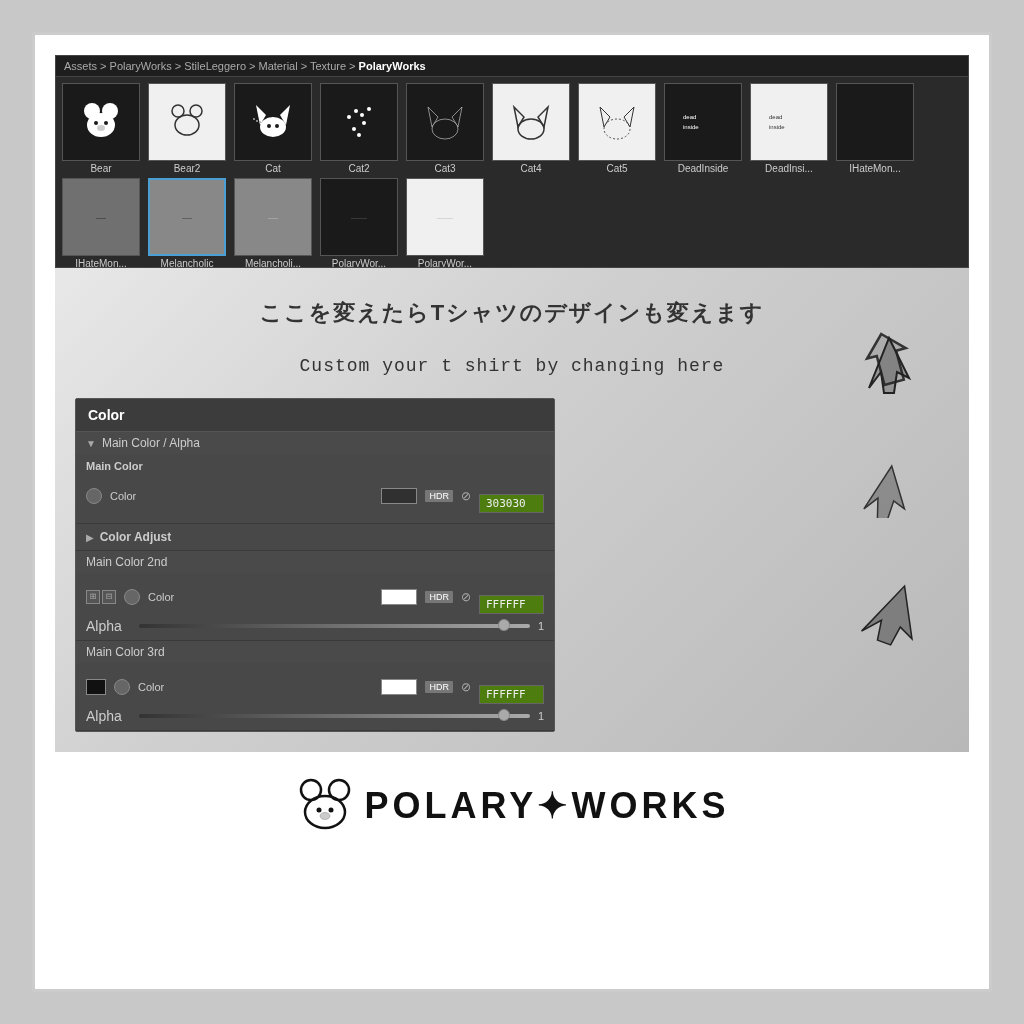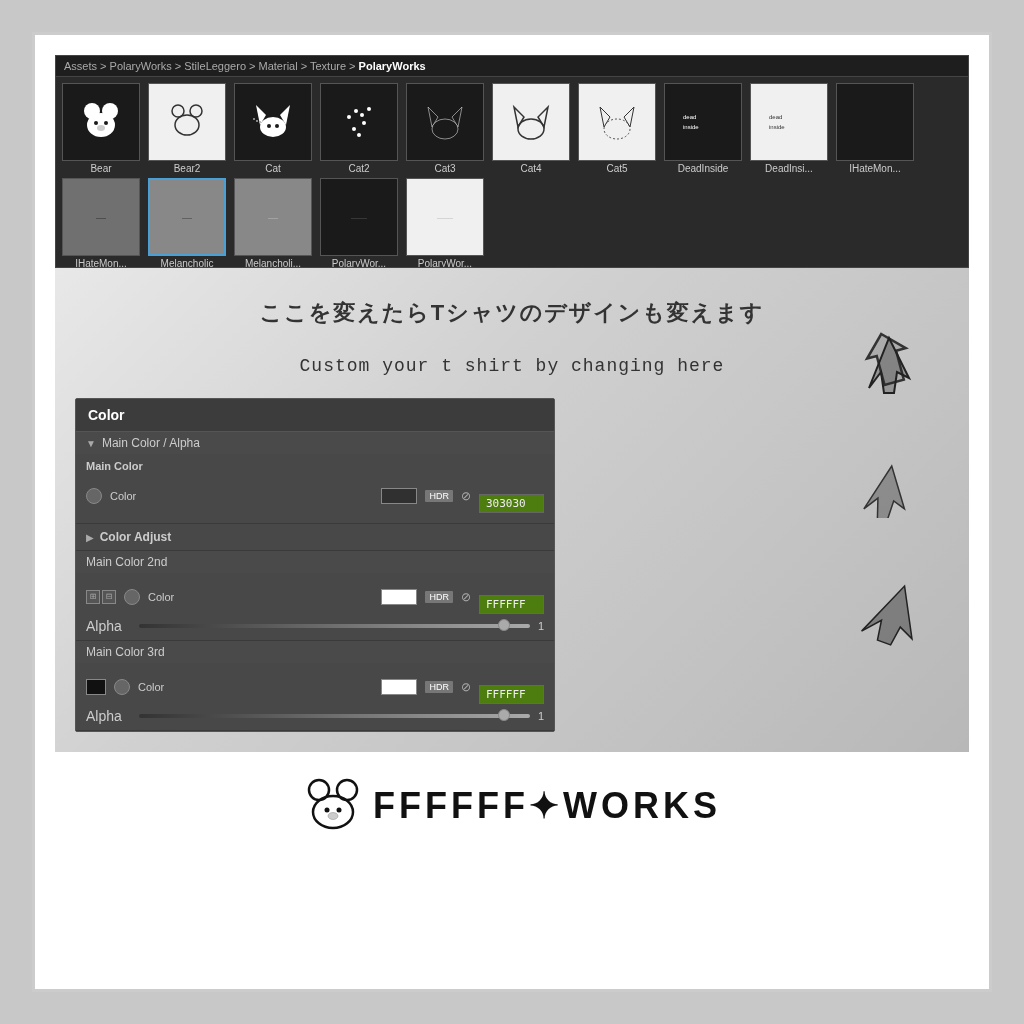--- a/index.html
+++ b/index.html
@@ -553,16 +553,16 @@
 
   <div class="branding">
     <svg class="bear-icon" viewBox="0 0 60 60" xmlns="http://www.w3.org/2000/svg">
       <circle cx="16" cy="14" r="10" fill="none" stroke="#111" stroke-width="2.5"></circle>
       <circle cx="44" cy="14" r="10" fill="none" stroke="#111" stroke-width="2.5"></circle>
       <ellipse cx="30" cy="36" rx="20" ry="16" fill="none" stroke="#111" stroke-width="2.5"></ellipse>
       <circle cx="24" cy="34" r="2.5" fill="#111"></circle>
       <circle cx="36" cy="34" r="2.5" fill="#111"></circle>
       <ellipse cx="30" cy="40" rx="5" ry="3.5" fill="#ccc" stroke="#888" stroke-width="0.5"></ellipse>
     </svg>
-    <div class="brand-text">FFFFFF✦WORKS</div>
+    <div class="brand-text">POLARY✦WORKS</div>
   </div>
 
 </div>
 
 </body></html>

